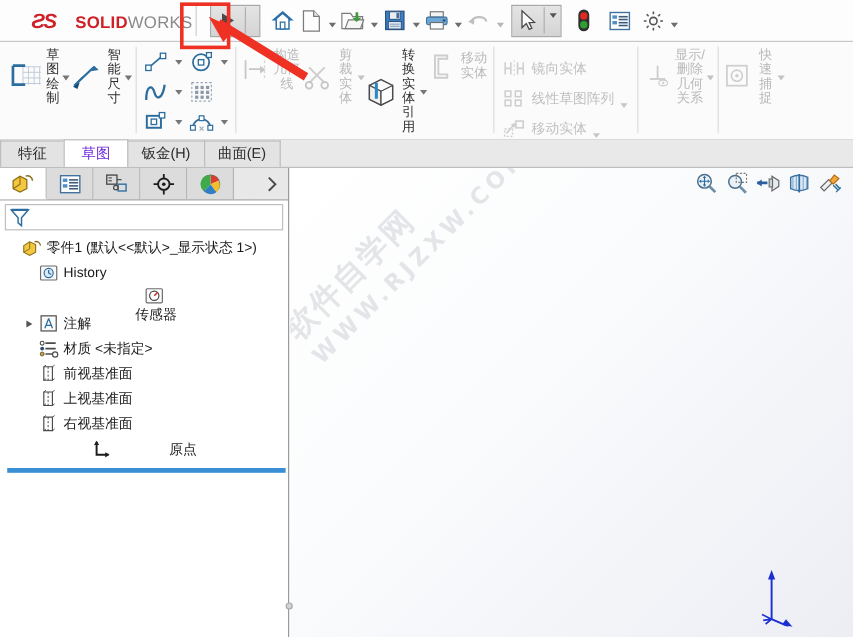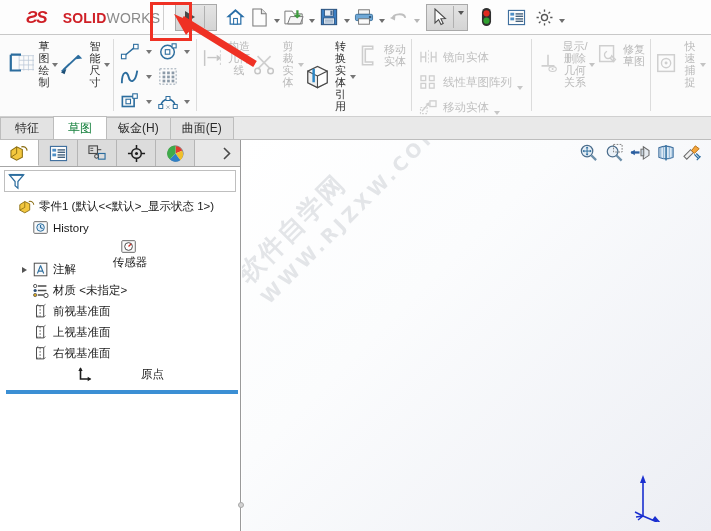--- a/index.html
+++ b/index.html
@@ -125,21 +125,21 @@
   }
   .tab {
     height: 22px; min-width: 54px; padding: 0 11px;
     display: flex; align-items: center; justify-content: center;
     font-size: 12px; color: #2b2b2b;
     background: #e3e3e3;
     border: 1px solid #bdbdbd; border-bottom: none;
     margin-right: -1px;
     cursor: default;
   }
-  .tab.active { background: #ffffff; color: #15803d; height: 23px; }
+  .tab.active { background: #ffffff; color: #6d28d9; height: 23px; }
   .tabfill { flex: 1; }
 
   
   .leftpanel {
     position: absolute; left: 0; top: 140px; width: 241px; height: 391px;
     background: #fff;
     border-right: 1px solid #9a9a9a;
   }
   .fmtabs {
     height: 27px; display: flex; align-items: stretch;
@@ -674,29 +674,20 @@
             <ellipse cx="19" cy="18.5" rx="4" ry="2.6" fill="none" stroke="#cfcfcf" stroke-width="1.2"></ellipse>
             <circle cx="19" cy="18.5" r="1.1" fill="#cfcfcf"></circle>
           </svg>
         </div>
         <div class="lbl dim" style="width:60px;">显示/删除几何关系</div>
         <div class="drop dim">
             <i></i>
           </div>
       </div>
 
-      <div class="bigbtn">
-        <div class="glyph">
-          <svg width="26" height="24" viewBox="0 0 28 26">
-            <path d="M5 3 H20 V20 H5 Z" fill="none" stroke="#cfcfcf" stroke-width="1.6"></path>
-            <path d="M13 9 a4 4 0 1 0 5 5 l4 4 -2 2 -4 -4" fill="none" stroke="#cfcfcf" stroke-width="1.5"></path>
-          </svg>
-        </div>
-        <div class="lbl dim">修复草图</div>
-      </div>
     </div>
 
     <div class="rsep"></div>
 
     <div class="rgroup">
       <div class="bigbtn">
         <div class="glyph">
           <svg width="26" height="24" viewBox="0 0 28 26">
             <rect x="4" y="3" width="18" height="18" fill="none" stroke="#cfcfcf" stroke-width="1.6"></rect>
             <circle cx="13" cy="12" r="5" fill="none" stroke="#cfcfcf" stroke-width="1.5"></circle>

